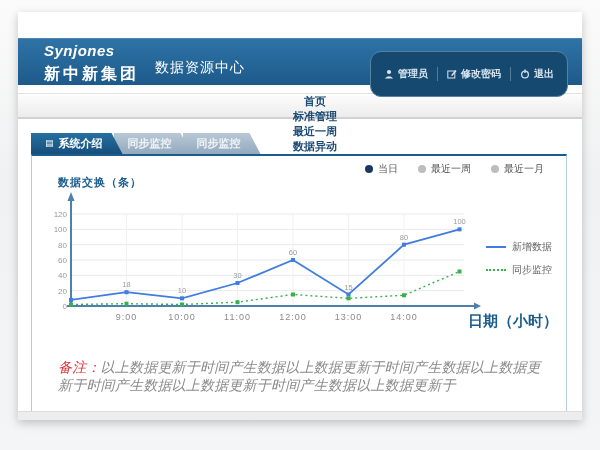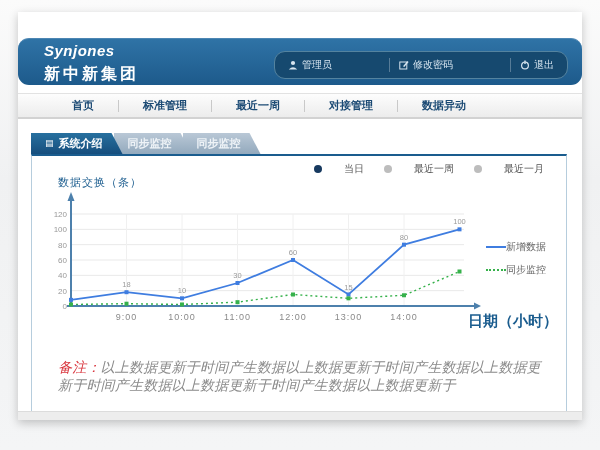--- a/index.html
+++ b/index.html
@@ -12,44 +12,44 @@
   .window{
     position:absolute;left:18px;top:12px;width:564px;height:408px;
     background:#ffffff;box-shadow:0 3px 9px rgba(0,0,0,.22);
   }
   
   .topstrip{height:26px;background:#fff;}
   .header{
     position:relative;height:46px;
     background:linear-gradient(#2f73a6,#1d5a8b);
     border-top:1px solid #4d86b3;
-    display:flex;align-items:center;border-radius:11px;
+    display:flex;align-items:center;
   }
   .logo{margin-left:26px;line-height:1;color:#fff;}
   .logo .en{font-style:italic;font-weight:bold;font-size:15px;letter-spacing:.5px;display:block;}
   .logo .cn{font-weight:bold;font-size:16px;letter-spacing:3px;display:block;margin-top:8px;}
   .app-title{color:#fff;font-size:14px;margin-left:16px;margin-top:12px;letter-spacing:1px;}
   .user-pill{
     position:absolute;right:14px;top:12px;height:20px;
     background:#16496f;border:1px solid #55body87b;border:1px solid #54839f;
-    border-radius:11px;display:flex;align-items:center;padding:3px 4px;
+    border-radius:11px;display:flex;align-items:center;padding:12px 4px;font-weight:bold;
   }
   .user-item{
     display:flex;align-items:center;gap:4px;padding:0 9px;
     color:#d7e5f0;font-size:10px;cursor:pointer;white-space:nowrap;
   }
-  .user-item + .user-item{border-left:1px solid rgba(255,255,255,.28);margin-left:48px;}
+  .user-item + .user-item{border-left:1px solid rgba(255,255,255,.28);}
   .uicon{display:inline-block;width:10px;height:10px;}
   .uicon svg{display:block;}
   
   .navgap{height:8px;background:#fff;}
   .nav{
     height:23px;background:linear-gradient(#fdfdfd,#ececec);
     border-top:1px solid #e2e2e2;border-bottom:2px solid #d2d2d2;
-    display:flex;align-items:center;padding-left:30px;
+    display:flex;align-items:center;padding-left:30px;flex-direction:column;
   }
   .nav-item{
     color:#1b4a74;font-size:11px;font-weight:bold;padding:0 24px;cursor:pointer;
   }
   .nav-sep{width:1px;height:12px;background:#c9c9c9;}
   
   .content{position:relative;}
   .tabs{display:flex;margin:14px 0 0 13px;height:21px;position:relative;}
   .tab{
     position:relative;height:21px;line-height:21px;font-size:11px;font-weight:bold;
@@ -62,47 +62,48 @@
   .tab:nth-child(2){z-index:2;}
   .tab:nth-child(3){z-index:1;}
   .tab .ticon{font-size:9px;line-height:1;}
   .panel{
     position:relative;margin:0 13px;width:536px;height:262px;
     background:#fff;border:1px solid #b6cddd;border-top:2px solid #1a5c8e;
     box-sizing:border-box;
   }
   
   .range-row{position:absolute;top:6px;right:22px;display:flex;gap:20px;align-items:center;}
-  .range-opt{display:flex;align-items:center;gap:22px;font-size:10px;color:#555;cursor:pointer;}
+  .range-opt{display:flex;align-items:center;gap:5px;font-size:10px;color:#555;cursor:pointer;}
   .rdot{width:8px;height:8px;border-radius:50%;background:#bdbdbd;display:inline-block;}
   .rdot.sel{background:#17395f;}
-  .ylabel{position:absolute;top:19px;left:26px;color:#1a5c8e;font-size:11px;font-weight:normal;letter-spacing:1px;}
+  .ylabel{position:absolute;top:19px;left:26px;color:#1a5c8e;font-size:11px;font-weight:bold;letter-spacing:1px;}
   .xlabel{position:absolute;top:156px;right:8px;color:#1a5c8e;font-size:15px;font-weight:bold;}
   #chart-svg{position:absolute;left:6px;top:33px;}
   .legend{position:absolute;top:84px;right:6px;width:74px;}
-  .legend-item{display:flex;align-items:center;margin-bottom:9px;}
+  .legend-item{display:flex;align-items:center;gap:6px;margin-bottom:9px;}
   .legend-swatch{width:20px;height:0;}
   .legend-swatch.solid{border-top:2px solid;}
   .legend-swatch.dotted{border-top:2px dotted;}
   .legend-label{font-size:10px;color:#666;}
   .note{position:absolute;top:203px;left:26px;right:14px;font-size:14px;color:#8a8a8a;letter-spacing:.2px;font-style:italic;}
   .note .red{color:#d9363e;}
   .bottomstrip{position:absolute;left:0;right:0;bottom:0;height:8px;background:#ededed;border-top:1px solid #dcdcdc;}
 </style>
 </head>
 <body>
 
 <div class="window">
   <div class="topstrip"></div>
 
   <div class="header">
     <div class="logo">
       <span class="en">Synjones</span>
       <span class="cn">新中新集团</span>
     </div>
+    <div class="app-title">数据资源中心</div>
     <div class="user-pill" id="user-pill">
         <div class="user-item">
           <span class="uicon">
             <svg width="10" height="10" viewBox="0 0 10 10">
               <circle cx="5" cy="3" r="2.1" fill="#d7e5f0"></circle>
               <path d="M0.8 9.5 Q5 5.2 9.2 9.5 Z" fill="#d7e5f0"></path>
             </svg>
           </span>
           <span>管理员</span>
         </div>
@@ -128,21 +129,20 @@
   </div>
 
   <div class="navgap"></div>
   <div class="nav" id="main-nav">
       <div class="nav-item">首页</div>
       <span class="nav-sep"></span>
       <div class="nav-item">标准管理</div>
       <span class="nav-sep"></span>
       <div class="nav-item">最近一周</div>
       <span class="nav-sep"></span>
-      <div class="nav-item">对接管理</div>
       <span class="nav-sep"></span>
       <div class="nav-item">数据异动</div>
     </div>
 
   <div class="content">
     <div class="tabs" id="tab-bar">
         <div class="tab active">
           <span class="ticon">▤</span>
           <span>系统介绍</span>
         </div>

